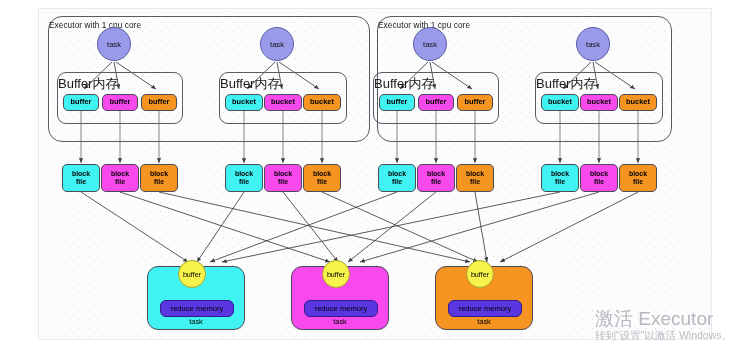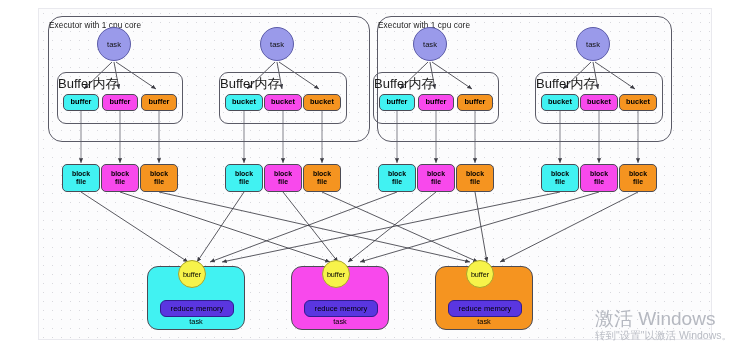--- a/index.html
+++ b/index.html
@@ -305,17 +305,17 @@
     <div class="reducemem" style="left:12px;top:33px;width:74px;height:17px;">
       <span>reduce memory</span>
     </div>
     <div class="rb-label">task</div>
   </div>
   <div class="yellowbuf" style="left:466px;top:260px;width:28px;height:28px;">
     <span>buffer</span>
   </div>
 
   <div id="wm">
-    <div class="l1">激活 Windows</div>
+    <div class="l1">激活 Executor</div>
     <div class="l2">转到"设置"以激活 Windows。</div>
   </div>
 
 </div>
 
 </body></html>

